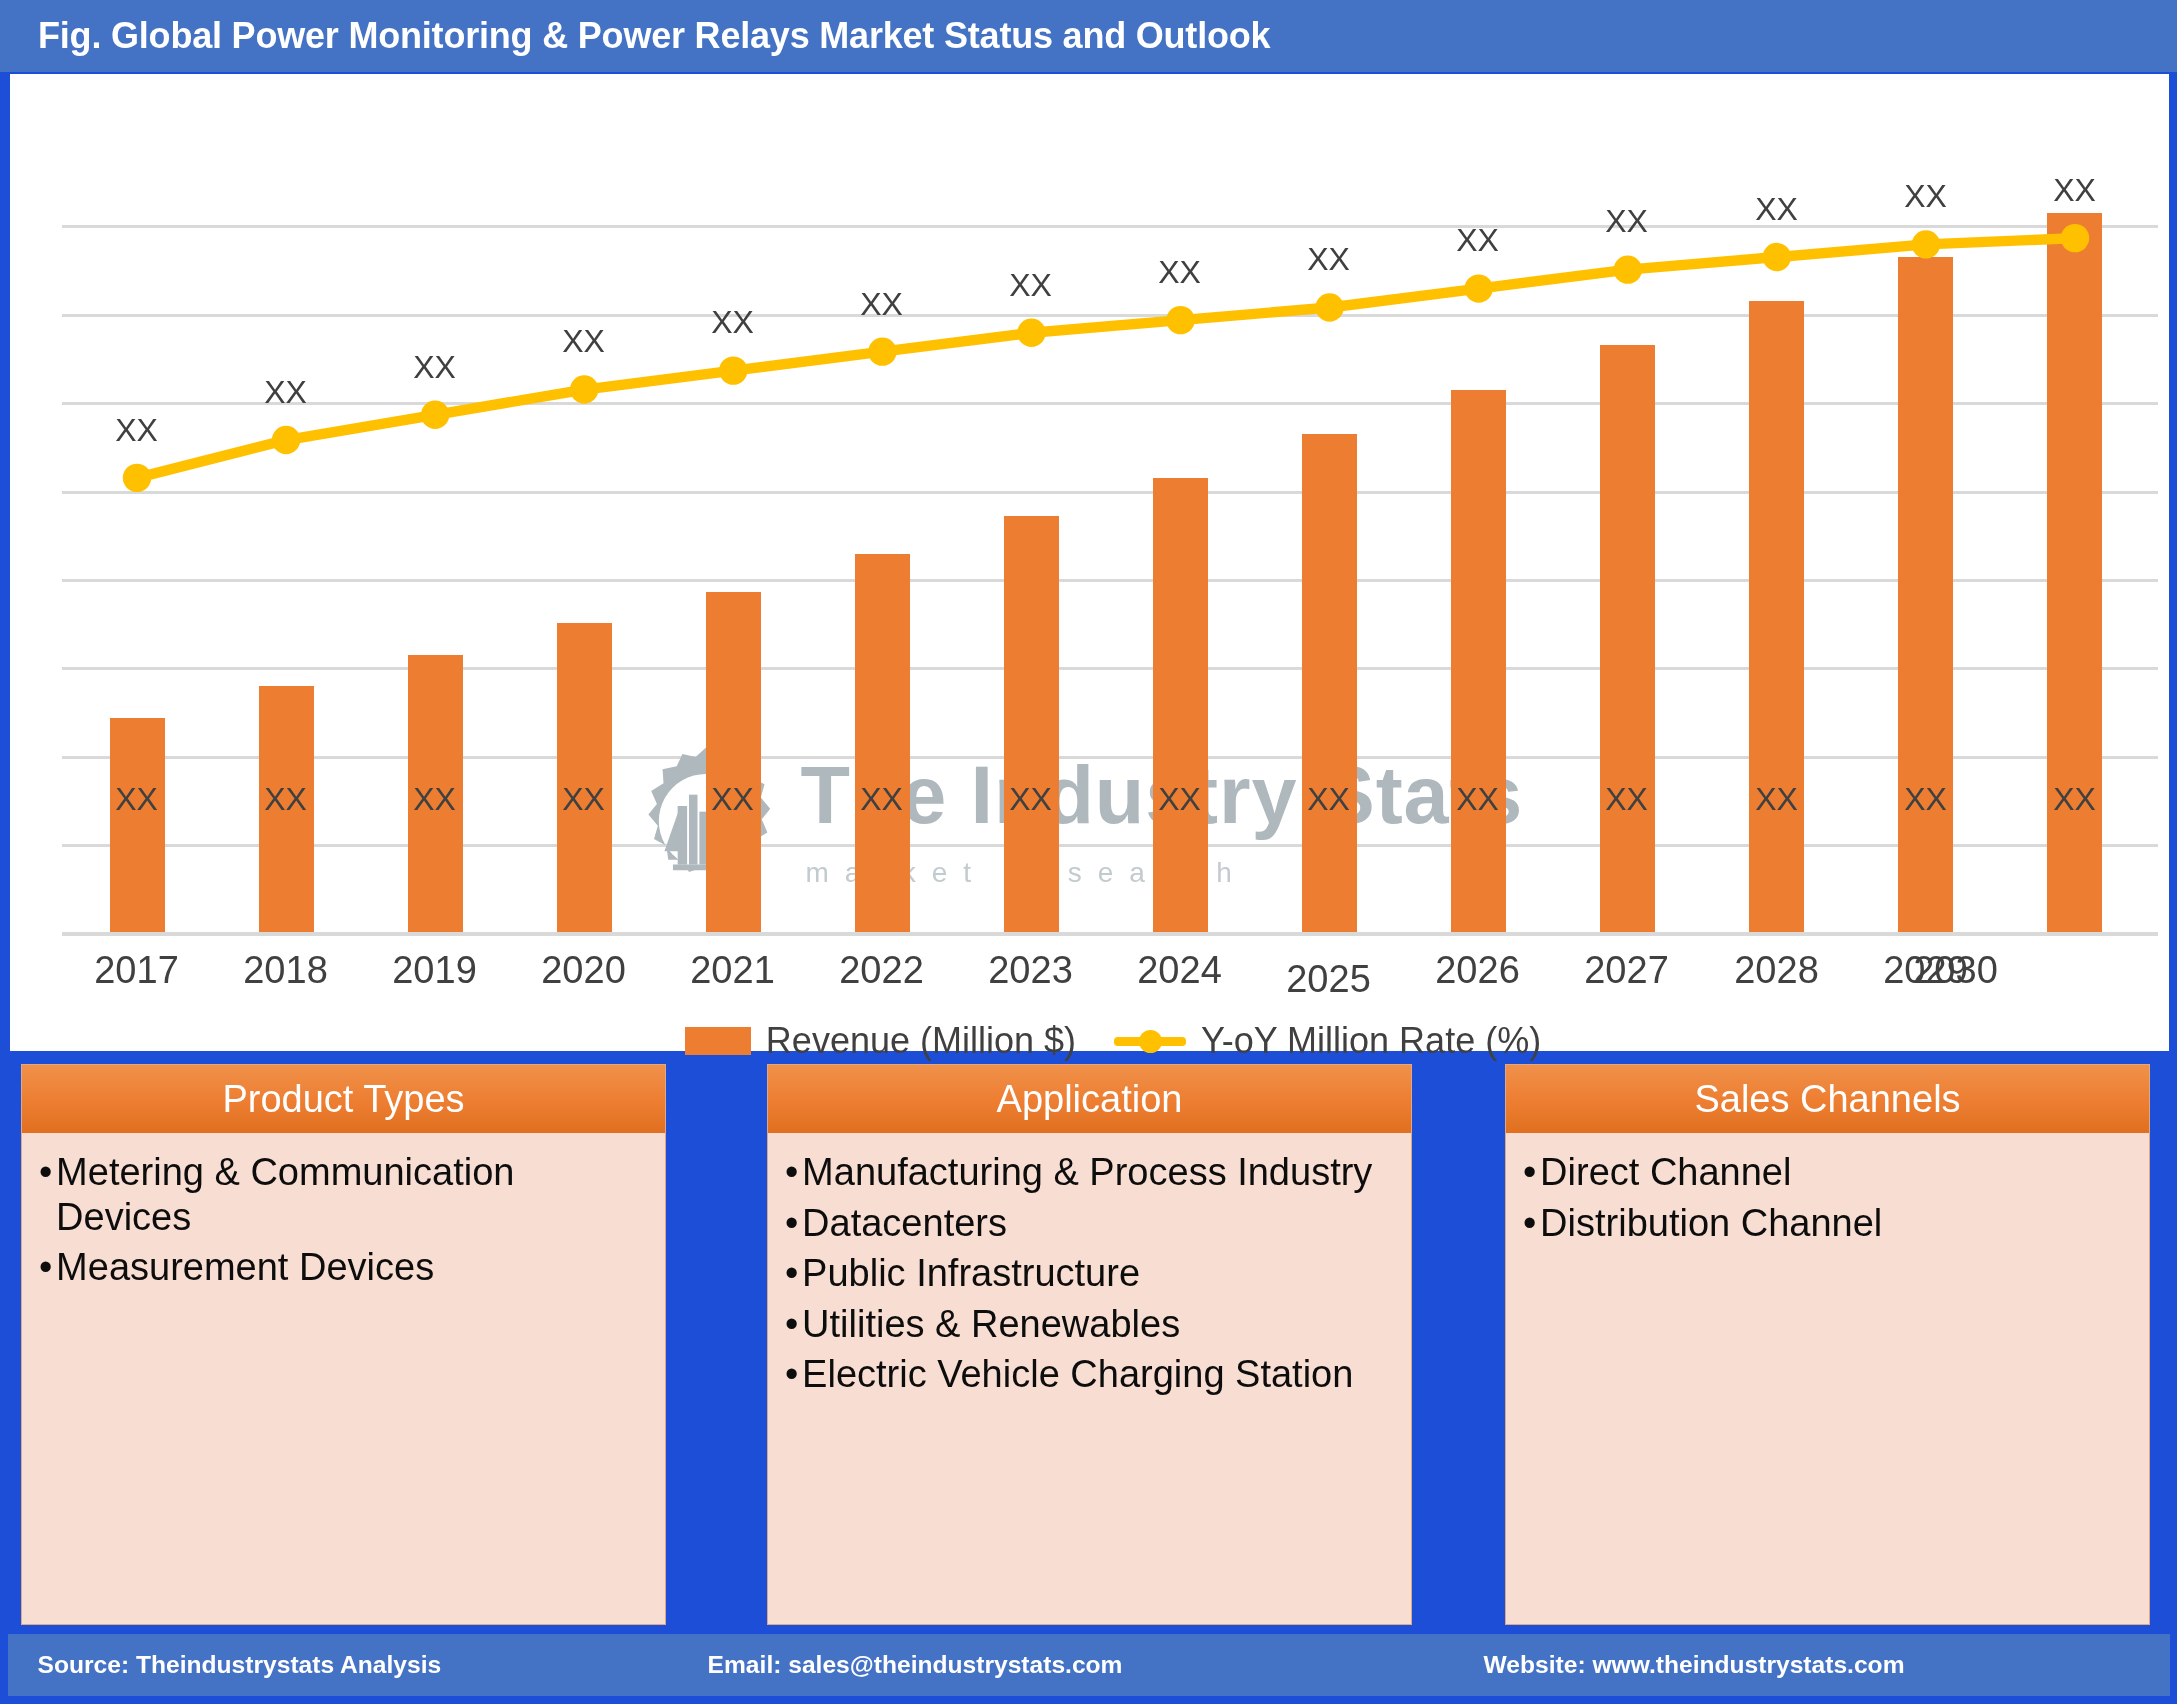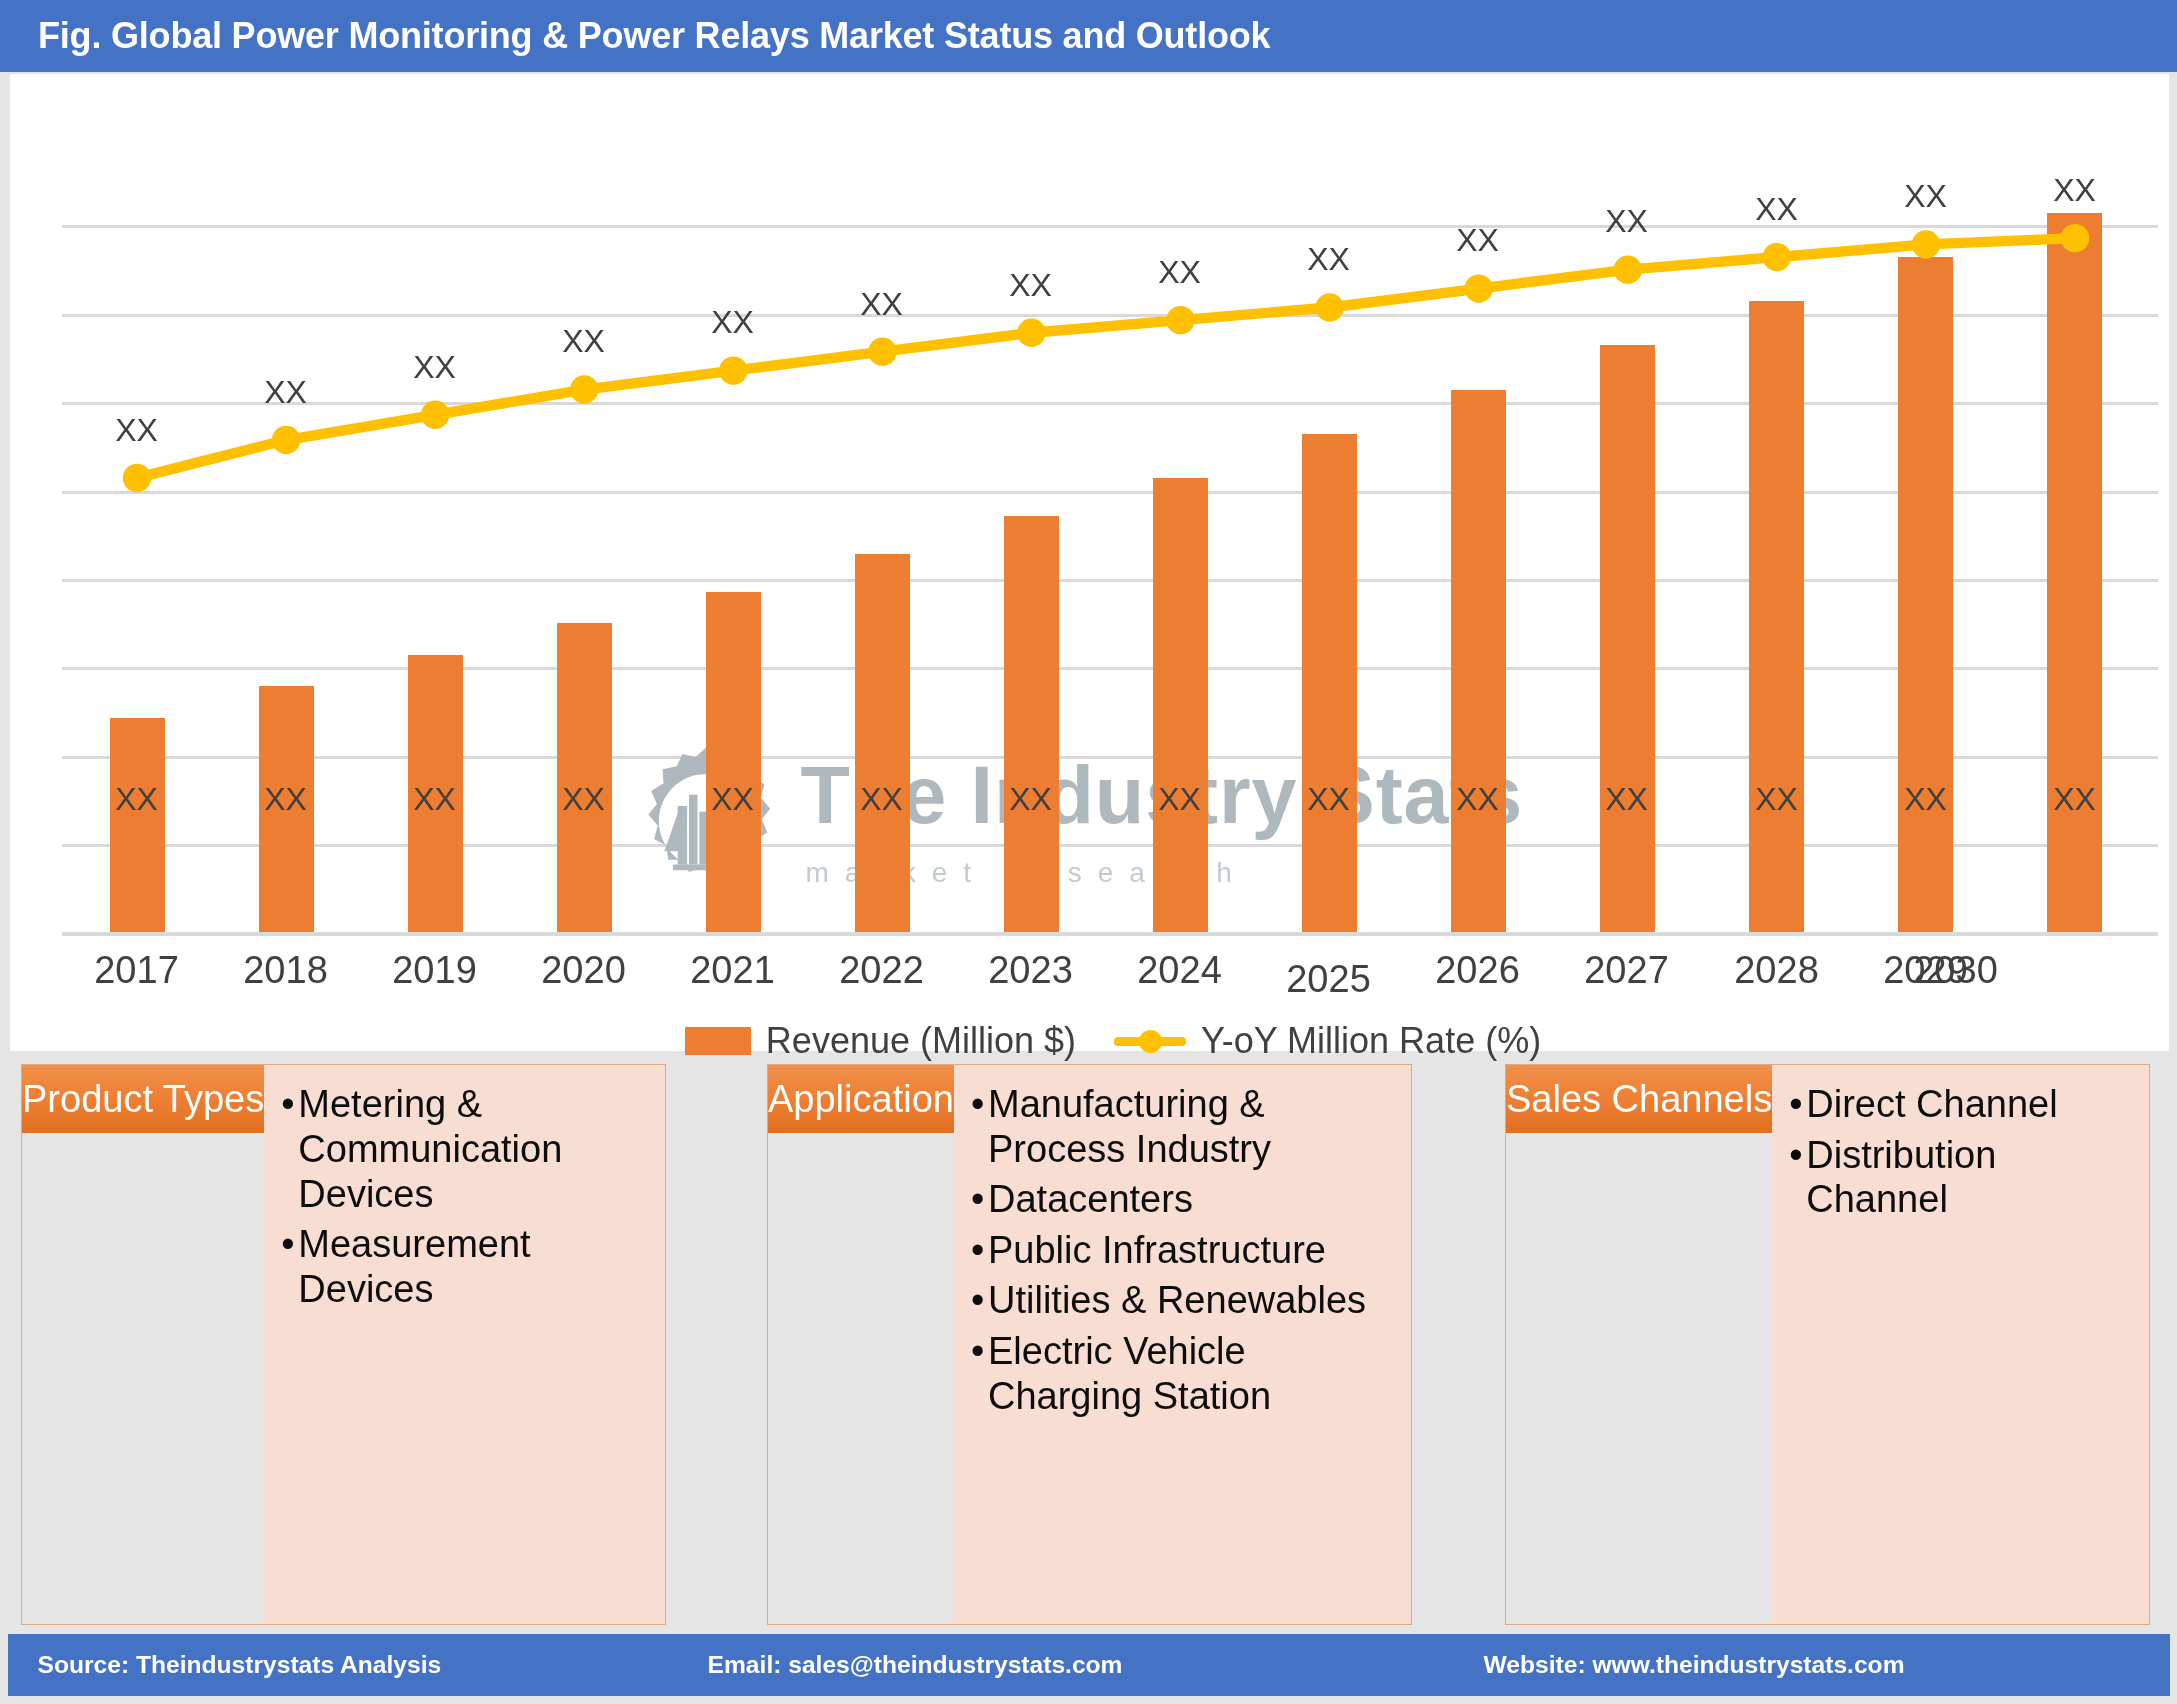--- a/index.html
+++ b/index.html
@@ -3,21 +3,21 @@
 <meta charset="utf-8">
 <style>
   * { box-sizing: border-box; margin: 0; padding: 0; }
   html, body { width: 2178px; height: 1704px; }
   body {
     font-family: "Liberation Sans", sans-serif;
     background: #47704E;
     overflow: hidden;
     position: relative;
   }
-  .page { position: relative; width: 2178px; height: 1704px; background: #e5e5e5; }
+  .page { position: relative; width: 2178px; height: 1704px; background: #1d4ed8; }
 
   
   .title-bar {
     position: absolute; left: 0; top: 0; width: 2178px; height: 72px;
     background: #4472C4;
     display: flex; align-items: center;
   }
   .title-text {
     color: #FFFFFF; font-size: 36px; font-weight: bold;
     letter-spacing: -0.2px; padding-left: 38px; white-space: nowrap;
@@ -91,21 +91,21 @@
   .legend-text { font-size: 36px; color: #404040; white-space: nowrap; }
 
   
   .panels {
     position: absolute; left: 0; top: 1064px;
     width: 2178px; height: 568px;
     display: flex; gap: 0;
   }
   .panel {
     position: absolute; top: 0; width: 645px; height: 561px;
-    display: flex; flex-direction: row;
+    display: flex; flex-direction: column;
     border: 0.9px solid #E2A883;
   }
   .panel-1 { left: 21px; }
   .panel-2 { left: 767px; }
   .panel-3 { left: 1505px; }
   .panel-head {
     height: 68px; flex: 0 0 68px;
     background: linear-gradient(180deg, #F0914A 0%, #ED7D31 55%, #E0701F 100%);
     display: flex; align-items: center; justify-content: center;
   }

